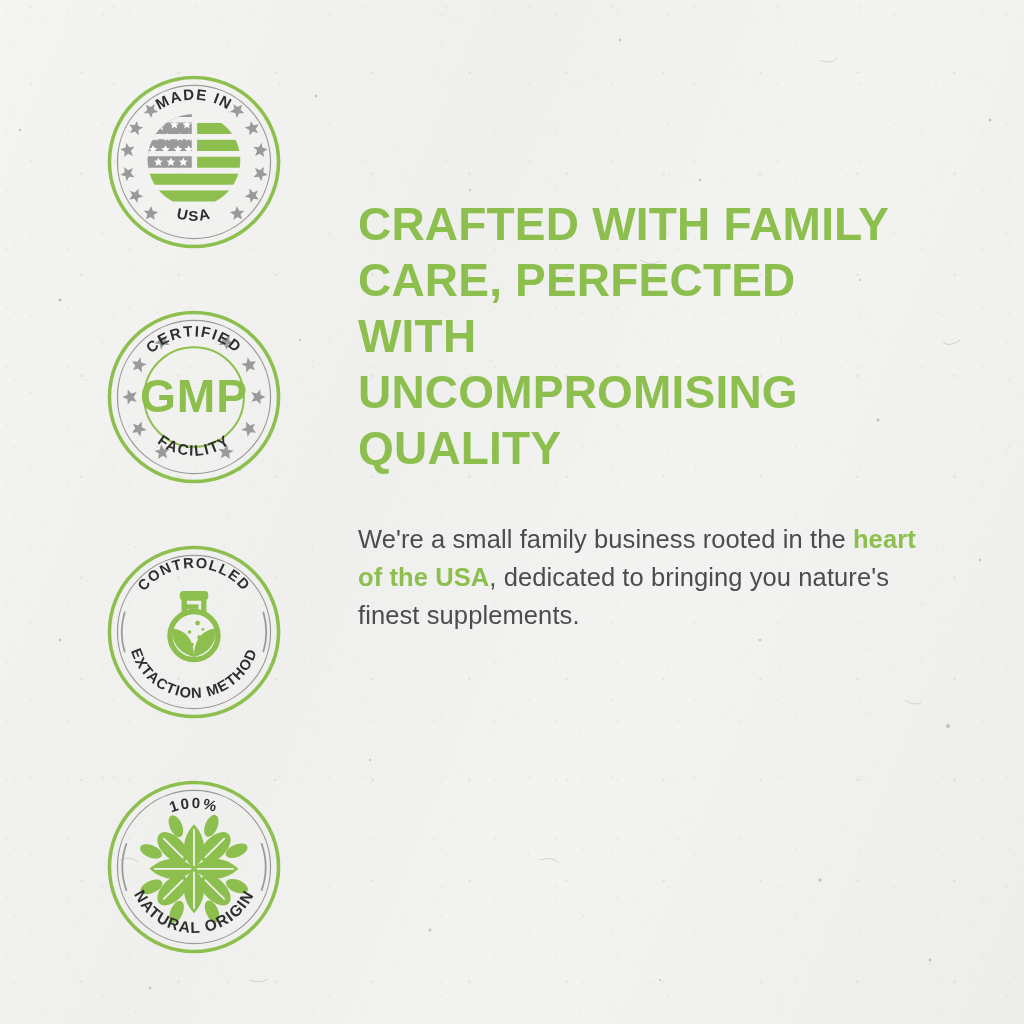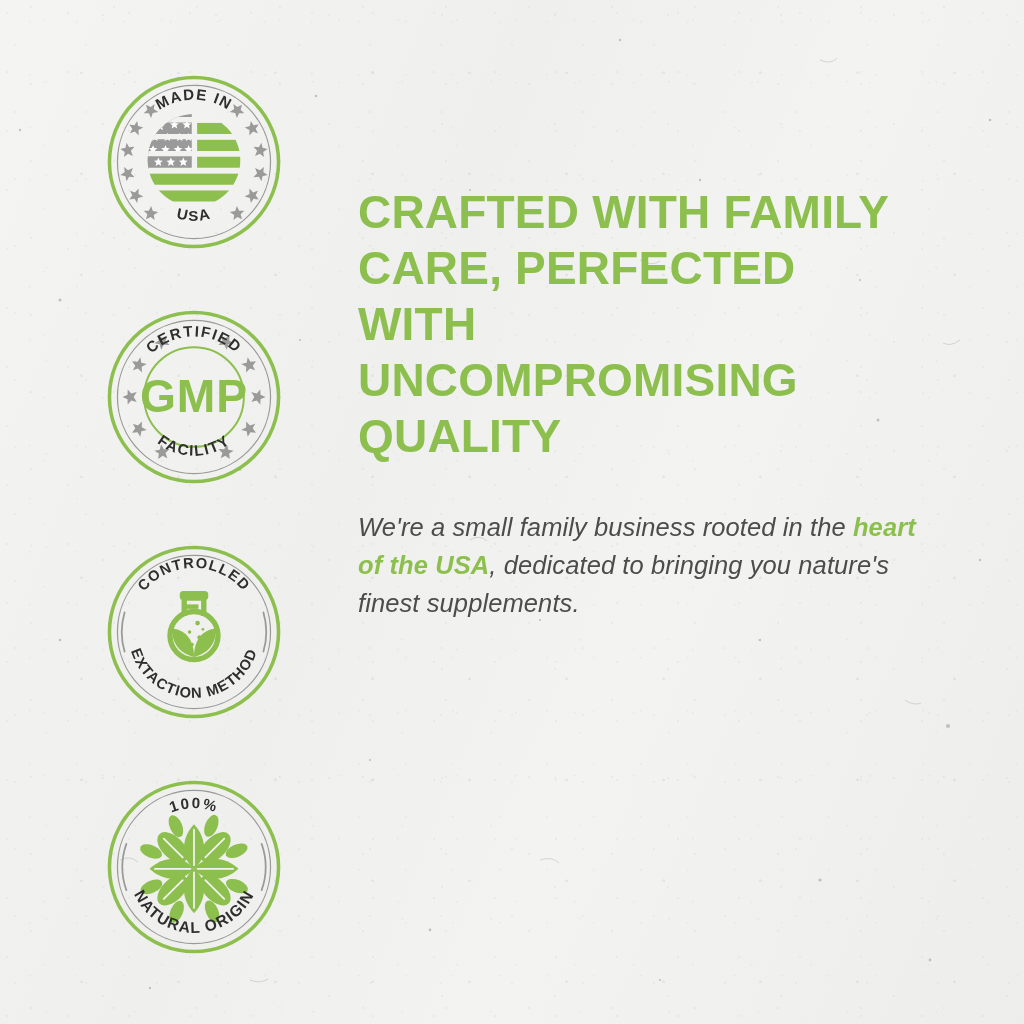--- a/index.html
+++ b/index.html
@@ -34,42 +34,41 @@
   .badges{
     position:absolute;left:105px;top:73px;width:178px;
   }
   .badge{
     position:relative;width:178px;height:178px;margin-bottom:57px;
   }
   .badge svg{display:block;width:178px;height:178px;}
 
   
   .content{
-    position:absolute;left:358px;top:184px;width:560px;
+    position:absolute;left:358px;top:196px;width:560px;
   }
   h1.headline{
     margin:0;
     font-family:"Liberation Sans", sans-serif;
     font-size:46px;
     line-height:56px;
     font-weight:700;
     letter-spacing:.2px;
     color:#8cbf4d;
     text-transform:uppercase;
   }
   .body-wrap{margin-top:44px;}
   p.body{
     margin:7px 0 30px 0;
     font-family:"Liberation Sans", sans-serif;
     font-size:25.5px;
     line-height:38px;
     color:#4c4c4c;
     font-weight:400;
     letter-spacing:.1px;
-    font-style:italic;
   }
   p.body:last-child{margin-bottom:0;}
   .hl{color:#8cbf4d;font-weight:700;}
 </style>
 </head>
 <body>
 
 <div id="page">
 
   <svg id="grain" viewBox="0 0 1024 1024" preserveAspectRatio="none" aria-hidden="true">

